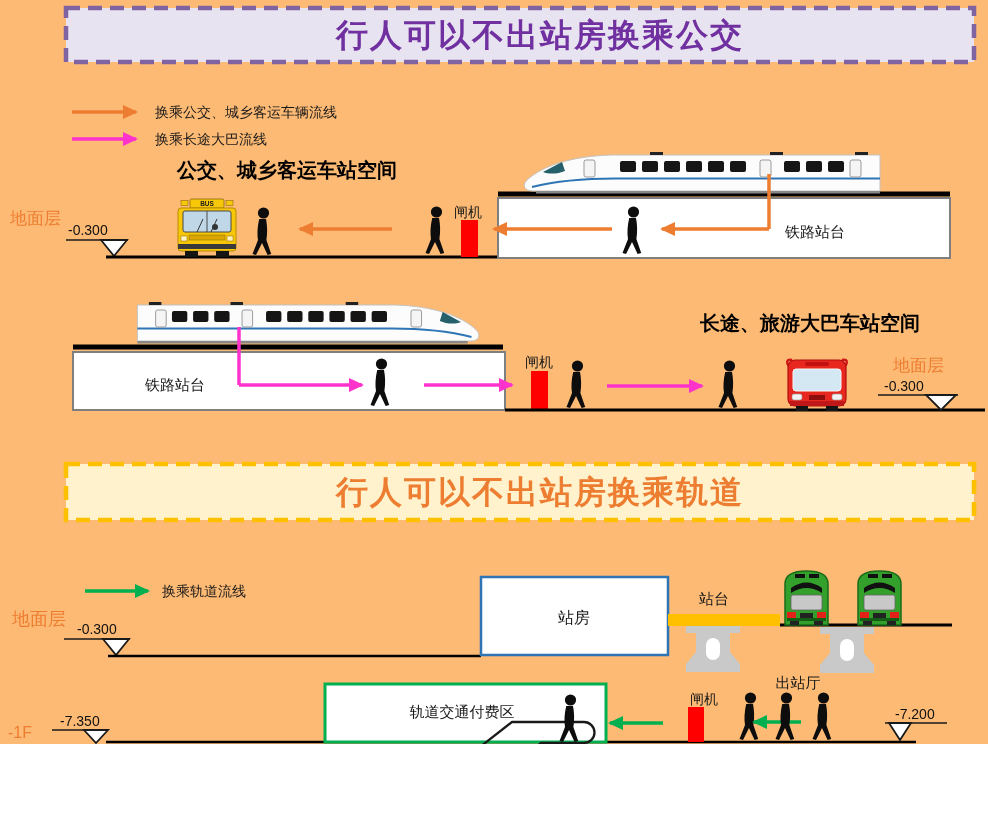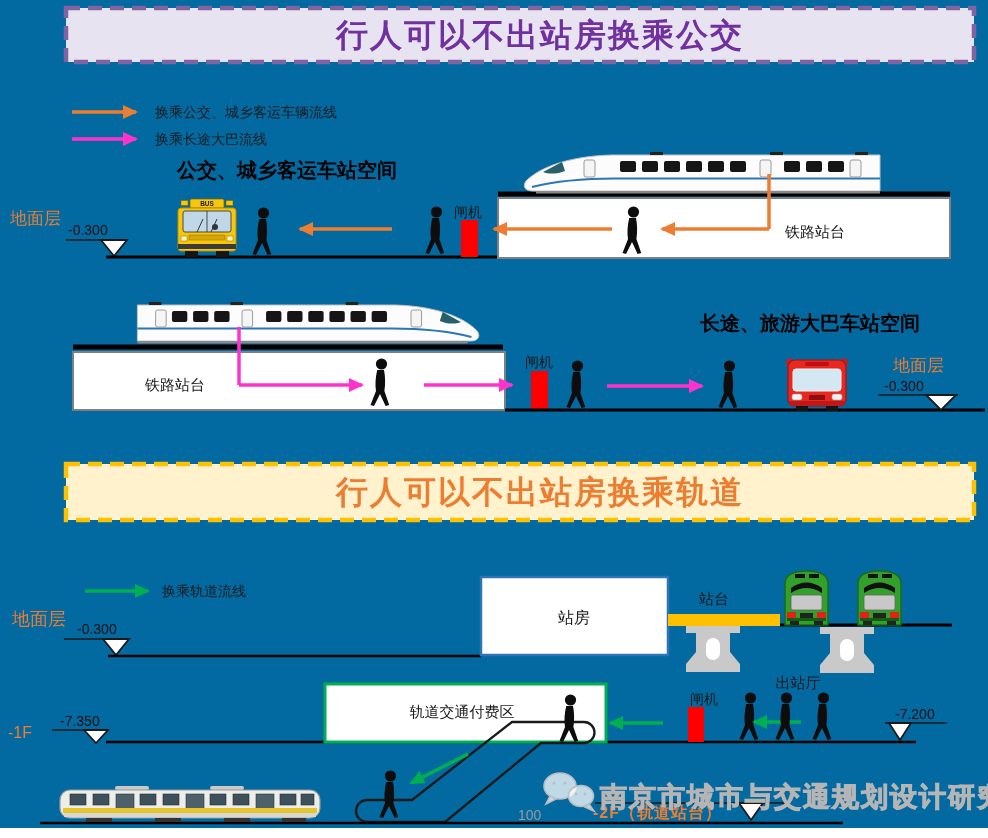--- a/index.html
+++ b/index.html
@@ -1,16 +1,16 @@
 <!DOCTYPE html>
 <html><head>
 <meta charset="utf-8">
 <style>
   html,body{margin:0;padding:0;background:#fff;}
-  #stage{position:relative;width:988px;height:828px;background:#0369a1;overflow:hidden;
+  #stage{position:relative;width:988px;height:744px;background:#fdba74;overflow:hidden;
          font-family:"Liberation Sans","DejaVu Sans",sans-serif;}
   svg{display:block;}
   svg text{font-family:"Liberation Sans","DejaVu Sans",sans-serif;}
   .t-title{font-size:32px;font-weight:bold;letter-spacing:2px;}
   .t-purple{fill:#7030A0;}
   .t-orange{fill:#ED7D31;}
   .heading{font-size:20px;font-weight:bold;fill:#000;}
   .lbl{font-size:14px;fill:#1a1a1a;}
   .lbl15{font-size:15px;fill:#1a1a1a;}
   .lbl16{font-size:16px;fill:#1a1a1a;}

